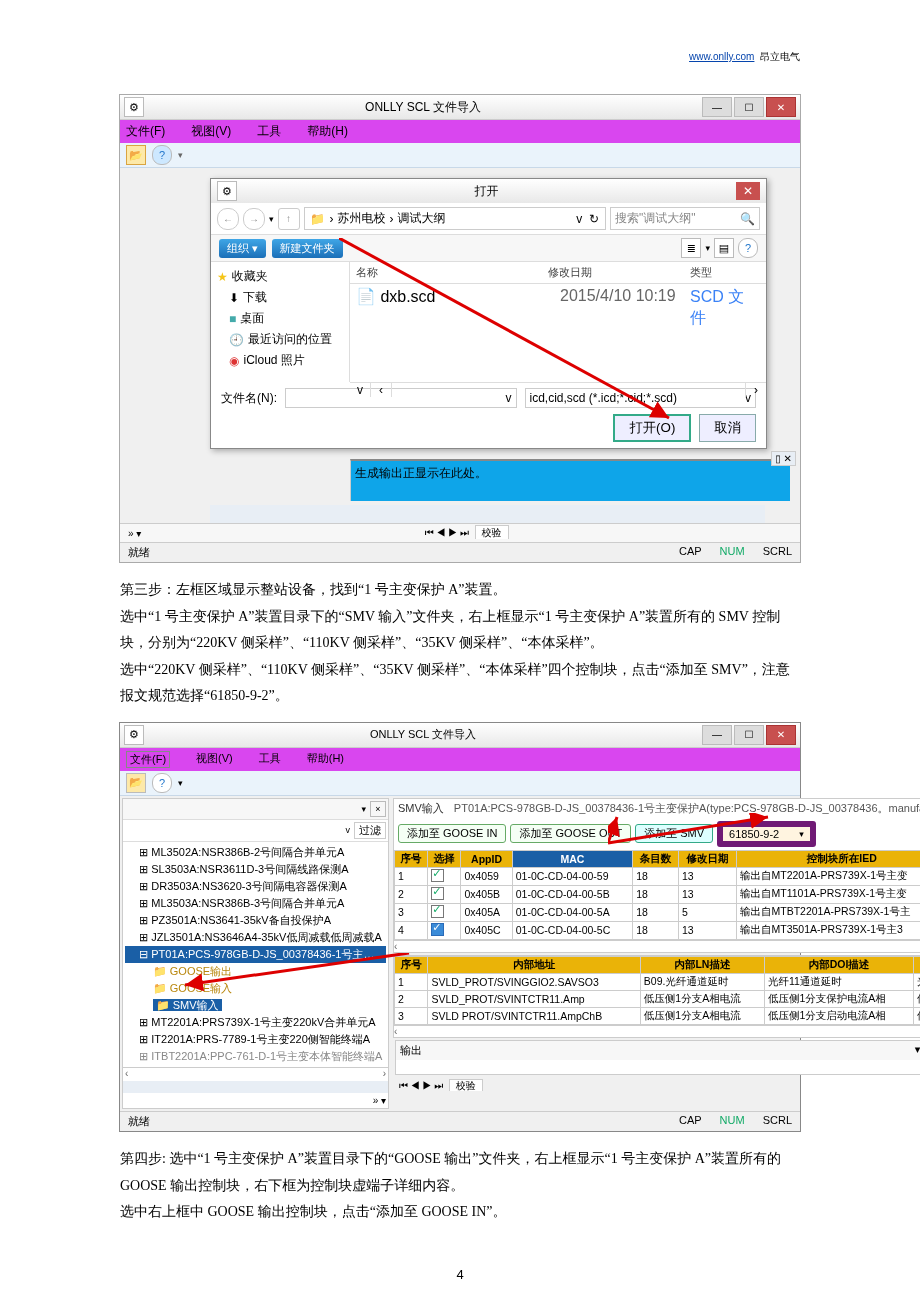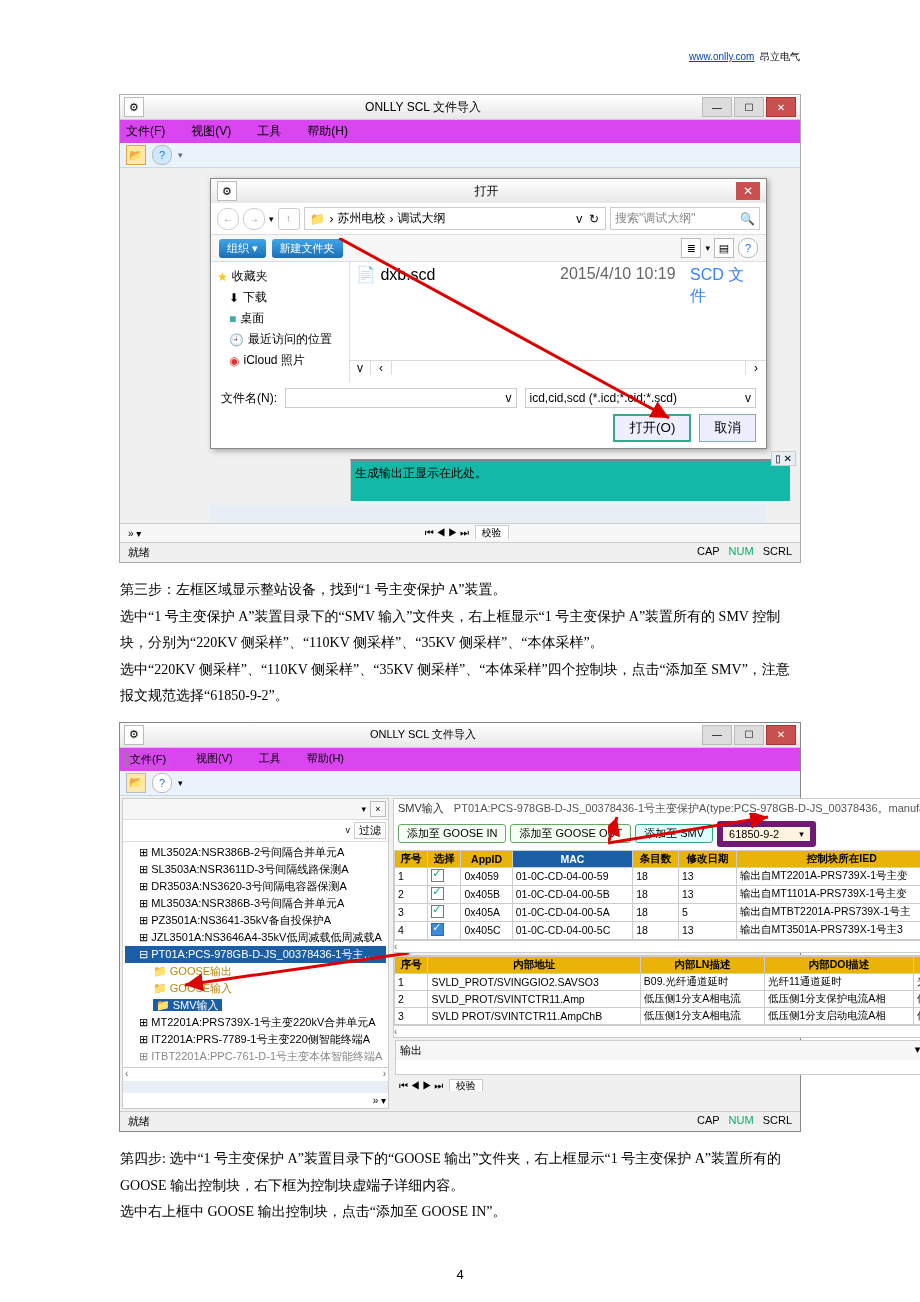--- a/index.html
+++ b/index.html
@@ -76,26 +76,26 @@
   .file-row { display:flex; padding:3px 6px; font-size:16px;}
   .file-row .fn{flex:1;} .file-row .dt{width:130px;color:#666;} .file-row .ty{width:70px;color:#3b82f6;}
   .open-bottom { padding:6px 10px; display:flex; flex-direction:column; gap:6px;}
   .fn-row { display:flex; align-items:center; gap:8px;}
   .fn-row label{white-space:nowrap;}
   .combo { flex:1; border:1px solid #ccc; padding:2px 4px; background:#fff; display:flex; justify-content:space-between; align-items:center;}
   .btn { border:1px solid #8aa; background:#eef; padding:3px 14px;}
   .btn-open{ border:2px solid #3a8;}
   .arrow-svg { position:absolute; pointer-events:none; }
 
-  .gen-out { background:#14b8a6; margin:0 10px 0 230px; border-top:2px solid #888; border-left:1px solid #ccc; height:32px; padding:4px;}
+  .gen-out { background:#0ea5e9; margin:0 10px 0 230px; border-top:2px solid #888; border-left:1px solid #ccc; height:32px; padding:4px;}
   .adorn { background:#e8eef5; margin:4px 0 0 90px; height:18px; width:555px;}
   .nav-strip { display:flex; justify-content:space-between; align-items:center; padding:2px 8px; background:#f7f7f7; border-top:1px solid #ccc;}
   .nav-strip .nbr { font-size:10px;}
   .status-bar { display:flex; justify-content:space-between; padding:2px 8px; background:#f0f0f0; border-top:1px solid #ccc; font-size:11px;}
-  .status-bar .caps span{ margin-left:6px;}
+  .status-bar .caps span{ margin-left:15px;}
   .num-on{color:#1a6;}
 
   .body-text { width:680px; margin:14px auto 12px auto; font-size:14px; line-height:1.9; font-family: SimSun, "宋体", serif;}
 
   .dlg2 { width:680px; margin:0 auto; border:1px solid #888; font-size:11px; background:#f0f0f0;}
   .dlg2 .tool-strip{background:#eaf3fb;}
   .dlg2-body{display:flex;}
   .left-panel{width:265px; background:#fff; border:1px solid #ccc; margin:2px; font-size:11px;}
   .lp-head{display:flex; justify-content:flex-end; align-items:center; gap:4px; padding:2px; border-bottom:1px solid #ddd; background:#f7f7f7;}
   .xbtn{width:14px;height:14px;border:1px solid #bbb;display:inline-flex;align-items:center;justify-content:center;font-size:9px;}
@@ -218,20 +218,25 @@
           <div class="side-item" style="padding-left:14px">
               <span>🕘</span>
               <span>最近访问的位置</span>
             </div>
           <div class="side-item" style="padding-left:14px">
               <span style="color:#d33">◉</span>
               <span>iCloud 照片</span>
             </div>
         </div>
         <div class="file-list">
+          <div class="list-head">
+            <div class="lh lh1">名称</div>
+            <div class="lh lh2">修改日期</div>
+            <div class="lh lh3">类型</div>
+          </div>
           <div class="file-row">
             <div class="fn"><span>📄</span> <span>dxb.scd</span></div>
             <div class="dt">2015/4/10 10:19</div>
             <div class="ty">SCD 文件</div>
           </div>
           <div style="display:flex;border-top:1px solid #ddd;margin-top:50px;">
             <div style="width:20px;text-align:center;border-right:1px solid #ddd;">v</div>
             <div style="width:20px;text-align:center;border-right:1px solid #ddd;">‹</div>
             <div style="flex:1"></div>
             <div style="width:20px;text-align:center;border-left:1px solid #ddd;">›</div>

